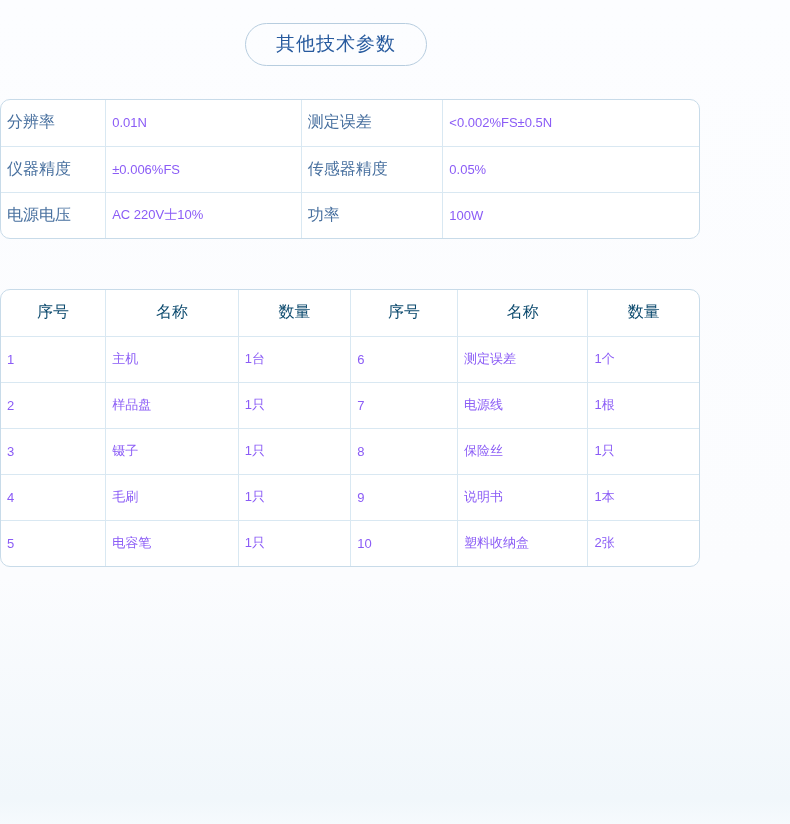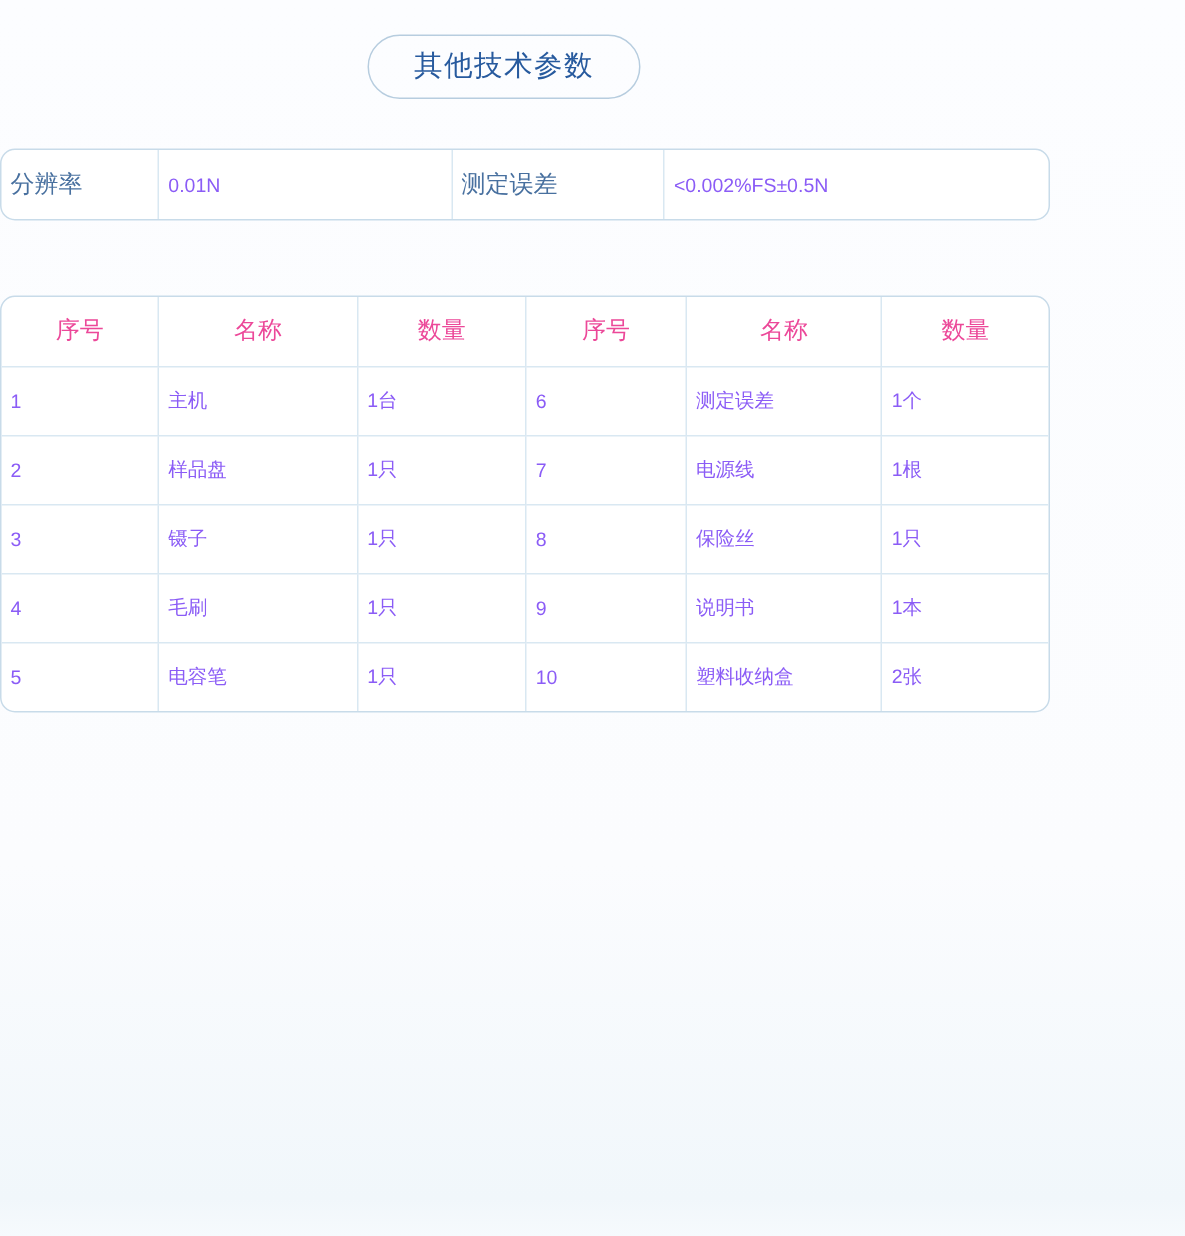--- a/index.html
+++ b/index.html
@@ -39,21 +39,21 @@
 
   table { width: 100%; border-collapse: collapse; table-layout: fixed; }
   td, th { height: 46px; vertical-align: middle; padding: 2px 6px; }
 
   td, th { border-right: 1px solid #d9e8f2; border-bottom: 1px solid #d9e8f2; font-weight: normal; }
   tr td:last-child, tr th:last-child { border-right: none; }
   tr:last-child td { border-bottom: none; }
 
   .lbl { color: #48709f; font-size: 16px; }
   .val { color: #8b5cf6; font-size: 13px; }
-  .hdr { color: #ec4899; font-size: 16px; }
+  .hdr { color: #0c4a6e; font-size: 16px; }
 
   
   .t-tech col.c1 { width: 15%; }
   .t-tech col.c2 { width: 28%; }
   .t-tech col.c3 { width: 20.3%; }
   .t-tech col.c4 { width: 36.7%; }
 
   
   .t-cfg col.c1 { width: 15%; }
   .t-cfg col.c2 { width: 19%; }
@@ -78,20 +78,32 @@
           <col class="c2">
           <col class="c3">
           <col class="c4">
         </colgroup>
       <tbody>
         <tr>
           <td class="lbl">分辨率</td>
           <td class="val">0.01N</td>
           <td class="lbl">测定误差</td>
           <td class="val">&lt;0.002%FS±0.5N</td>
+        </tr>
+        <tr>
+          <td class="lbl">仪器精度</td>
+          <td class="val">±0.006%FS</td>
+          <td class="lbl">传感器精度</td>
+          <td class="val">0.05%</td>
+        </tr>
+        <tr>
+          <td class="lbl">电源电压</td>
+          <td class="val">AC 220V士10%</td>
+          <td class="lbl">功率</td>
+          <td class="val">100W</td>
         </tr>
       </tbody>
     </table>
   </div>
 
 
   <div class="table-shell shell-config">
     <table class="t-cfg">
       <colgroup>
           <col class="c1">

